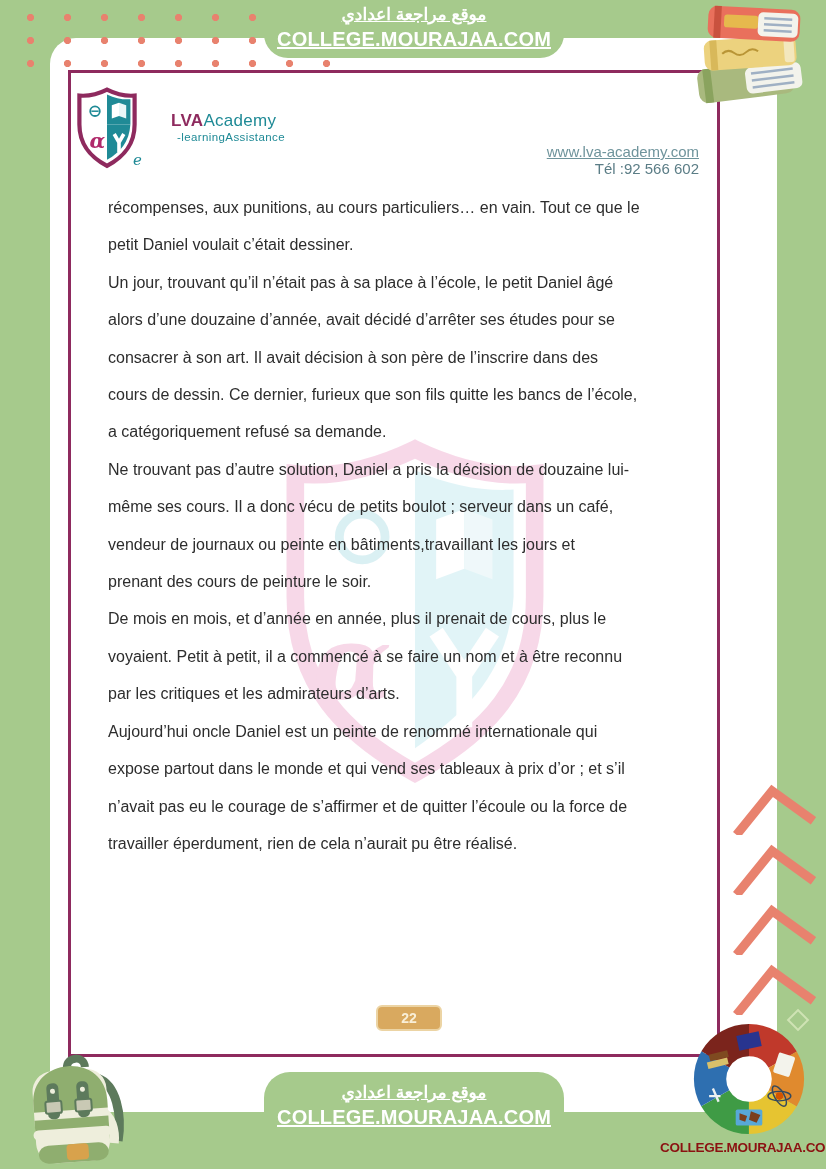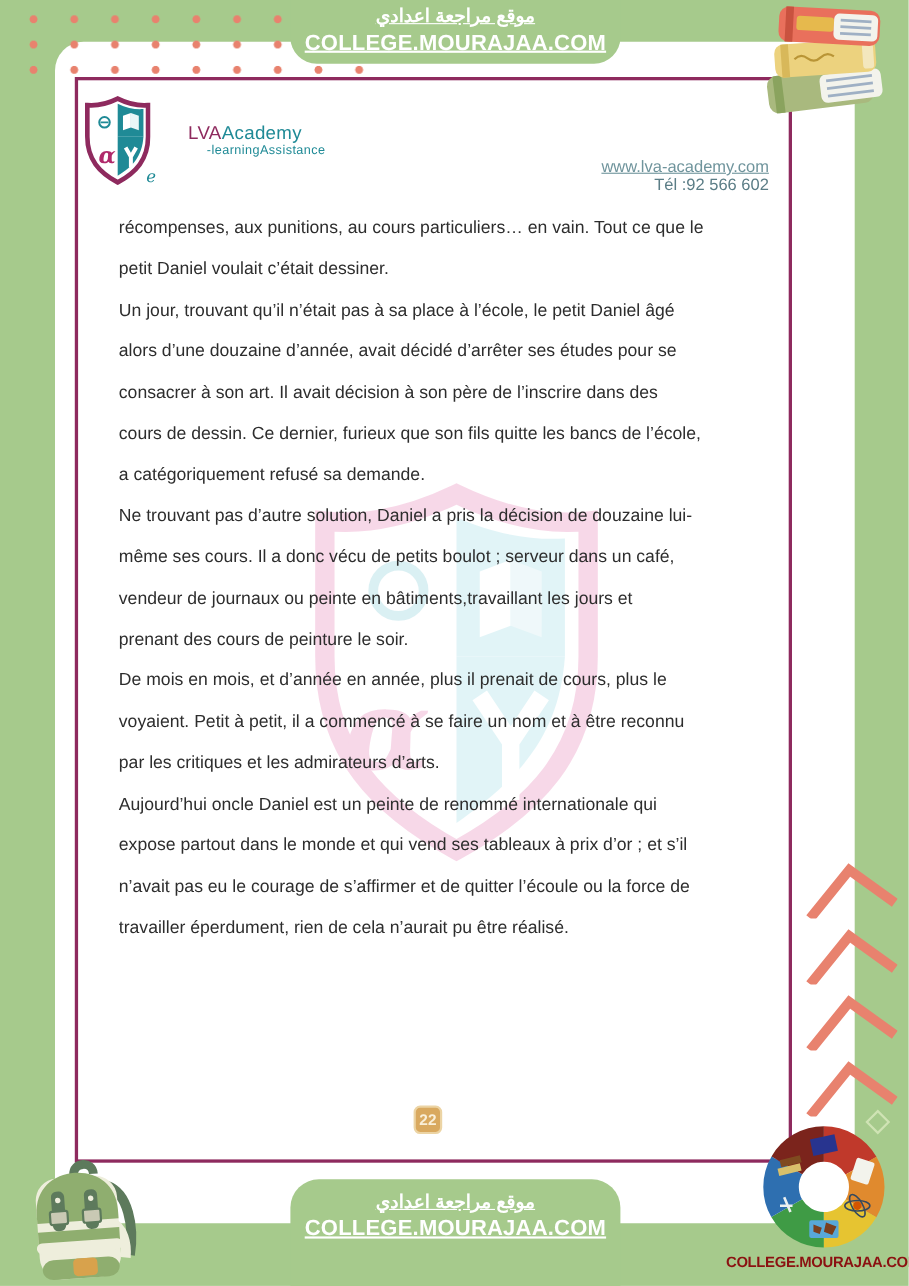--- a/index.html
+++ b/index.html
@@ -45,37 +45,37 @@
   }
   
   .page {
     position:absolute; left:68px; top:70px; width:652px; height:987px;
     background:#ffffff; border:3px solid #8e2a5e; z-index:2;
   }
   
   .logo-shield { position:absolute; left:6px; top:14px; width:60px; height:82px; }
   .logo-e { position:absolute; left:62px; top:78px; color:#1f8a96; font-size:15px; font-family:"DejaVu Serif", serif; font-style:italic; }
   .brandline { position:absolute; left:100px; top:38px; font-size:17px; letter-spacing:.3px; }
-  .brand-bold { color:#8e2a5e; font-weight:normal; }
+  .brand-bold { color:#8e2a5e; font-weight:bold; }
   .brand-rest { color:#1f8a96; }
-  .tagline { position:absolute; left:117px; top:58px; font-size:11.5px; color:#1f8a96; letter-spacing:.4px; }
+  .tagline { position:absolute; left:106px; top:58px; font-size:11.5px; color:#1f8a96; letter-spacing:.4px; }
   .contact { position:absolute; right:18px; top:70px; text-align:right; line-height:17px; }
   .contact .web { color:#6f949c; font-size:15px; text-decoration:underline; }
   .contact .tel { color:#5b7d86; font-size:15px; }
   
   .watermark { position:absolute; left:168px; top:362px; width:352px; height:352px; z-index:1; opacity:.55; }
   
   .bodytext {
     position:absolute; left:37px; top:116px; width:604px; z-index:3;
     color:#2d2d2d; font-size:16px;
   }
   .tline { line-height:37.4px; white-space:nowrap; }
   
   .pagebadge {
-    position:absolute; left:305px; top:932px; width:26px; height:26px; z-index:4;
+    position:absolute; left:305px; top:932px; width:66px; height:26px; z-index:4;
     background:#d9a95f; border:2px solid #ecd4a4; border-radius:6px;
     display:flex; align-items:center; justify-content:center;
     color:#f9efd8; font-weight:bold; font-size:14px;
   }
   
   .chevrons { position:absolute; left:728px; top:783px; width:92px; height:252px; z-index:5; }
   .chev { position:absolute; left:0; width:88px; height:52px; }
   
   .books { position:absolute; left:688px; top:2px; width:134px; height:106px; z-index:7; }
   .backpack { position:absolute; left:12px; top:1052px; width:130px; height:117px; z-index:7; }

